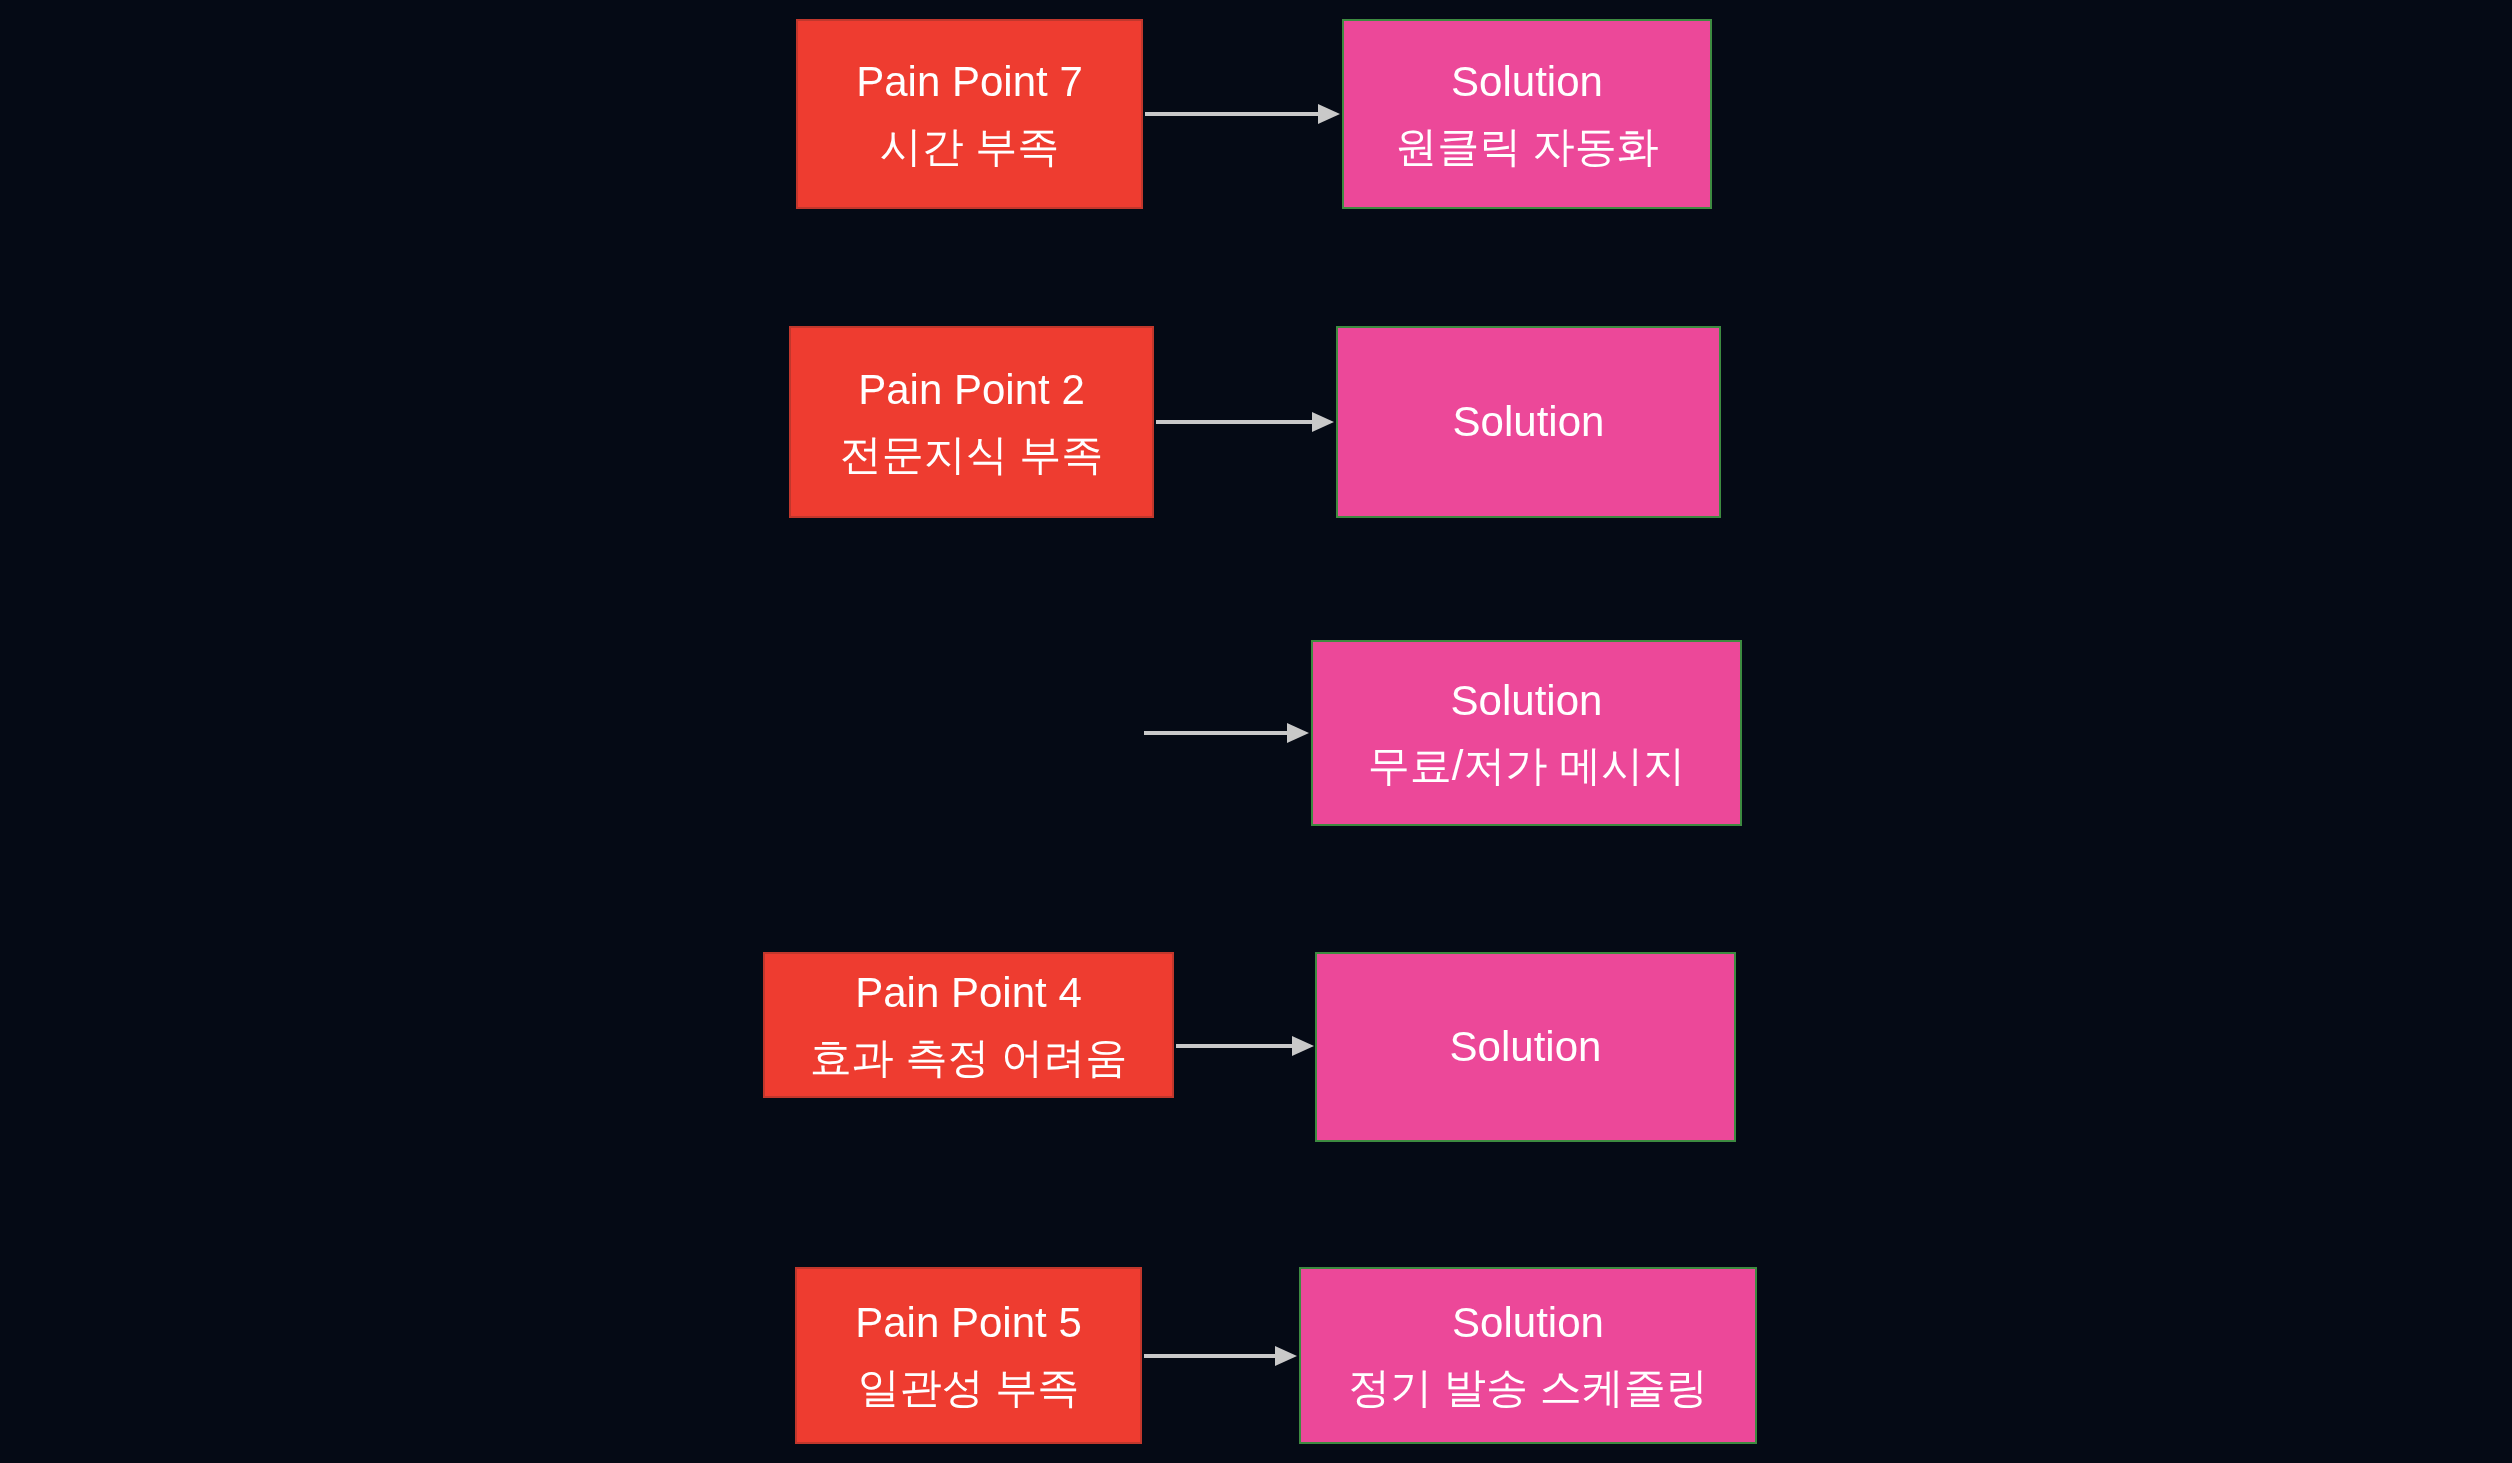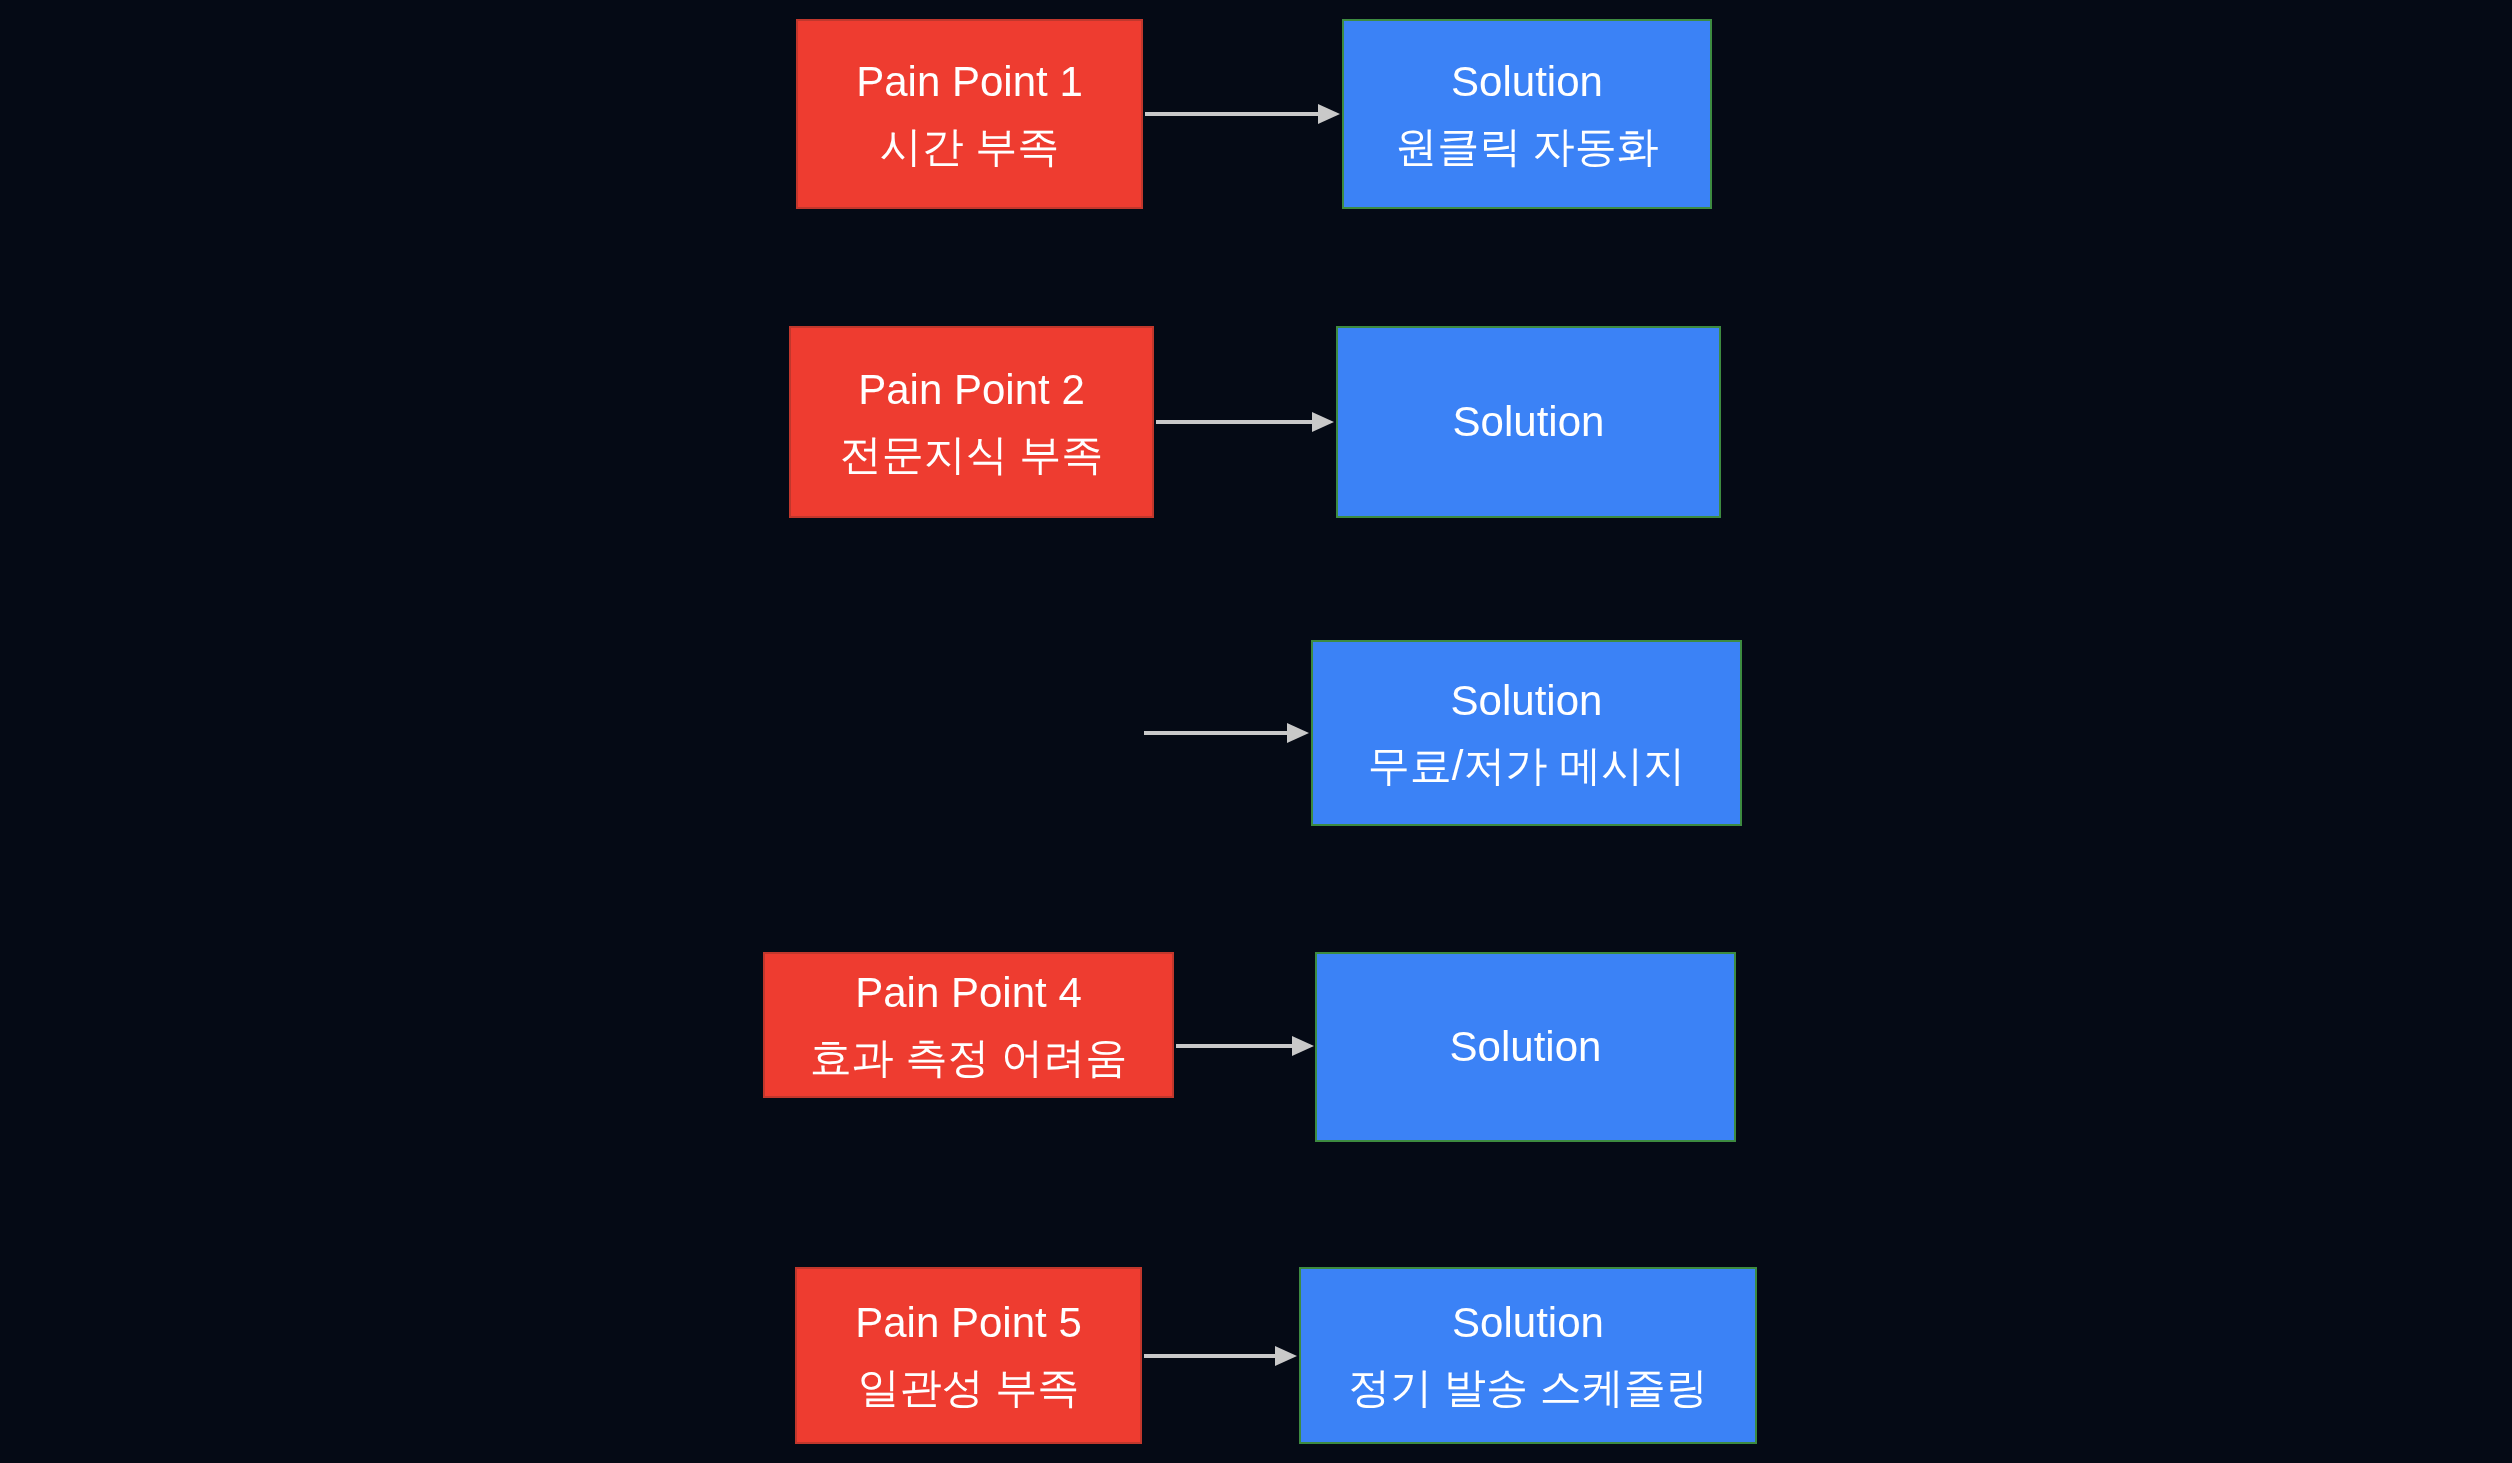--- a/index.html
+++ b/index.html
@@ -16,21 +16,21 @@
     align-items:center;justify-content:center;
     color:#ffffff;text-align:center;
     box-sizing:border-box;
     row-gap:11px;
   }
   .pain{
     background:#ee3c30;
     border:2.8px solid #c1372c;
   }
   .solution{
-    background:#3b82f6;
+    background:#ec4899;
     border:2.8px solid #3d8b40;
   }
   .t1,.t2{
     font-size:42px;
     line-height:54px;
     font-weight:400;
     white-space:nowrap;
   }
   .arrow{
     position:absolute;height:20.3px;
@@ -45,21 +45,21 @@
     border-top:10.2px solid transparent;
     border-bottom:10.2px solid transparent;
   }
 </style>
 </head>
 <body>
 
 <div class="canvas">
 
   <div class="box pain" style="left:796px;top:19.4px;width:347px;height:190px">
-    <div class="t1">Pain Point 1</div>
+    <div class="t1">Pain Point 7</div>
     <div class="t2">시간 부족</div>
   </div>
   <div class="arrow" style="left:1145px;top:104px;width:195px">
     <div class="shaft"></div>
     <div class="head"></div>
   </div>
   <div class="box solution" style="left:1342px;top:19.4px;width:370px;height:190px">
     <div class="t1">Solution</div>
     <div class="t2">원클릭 자동화</div>
   </div>

